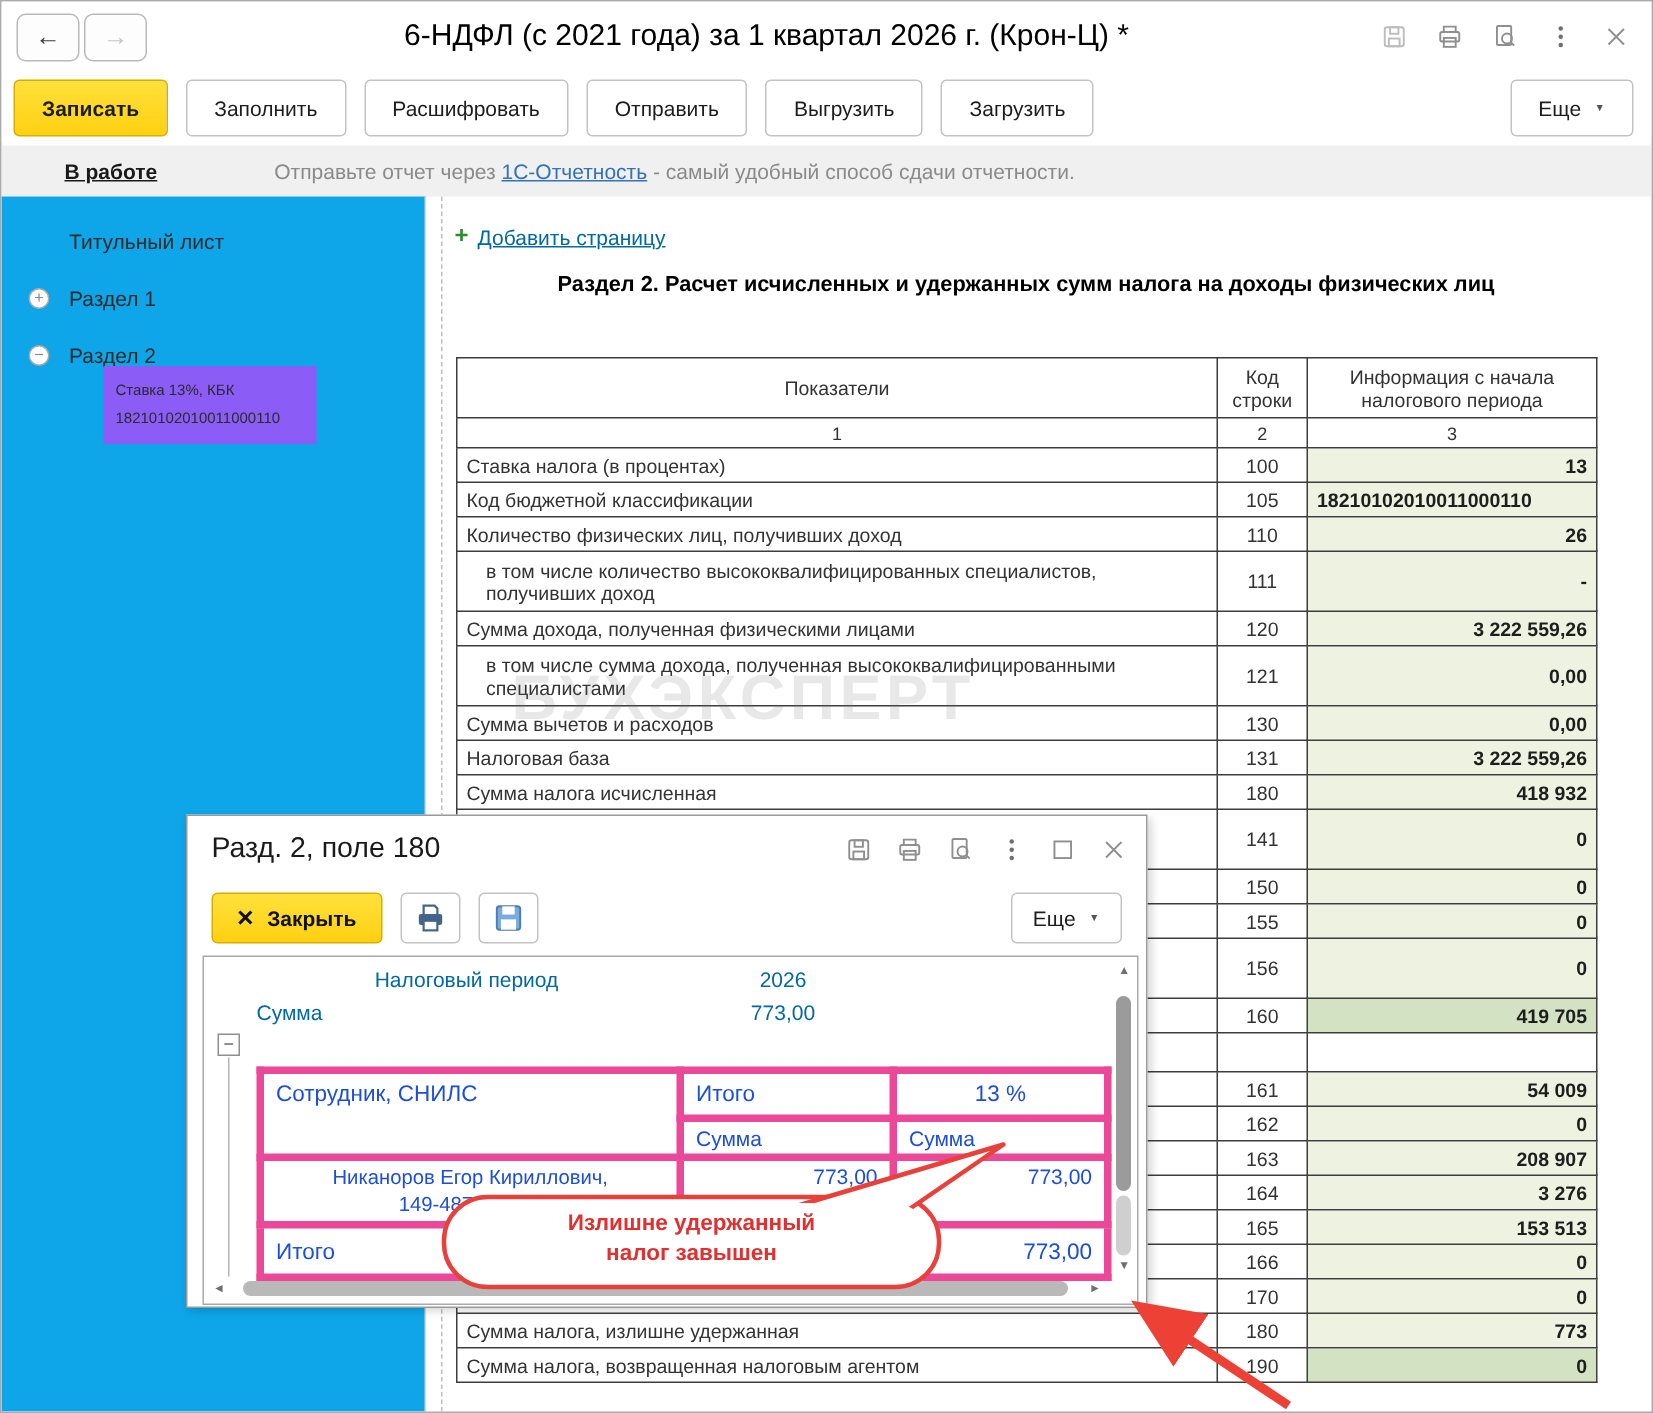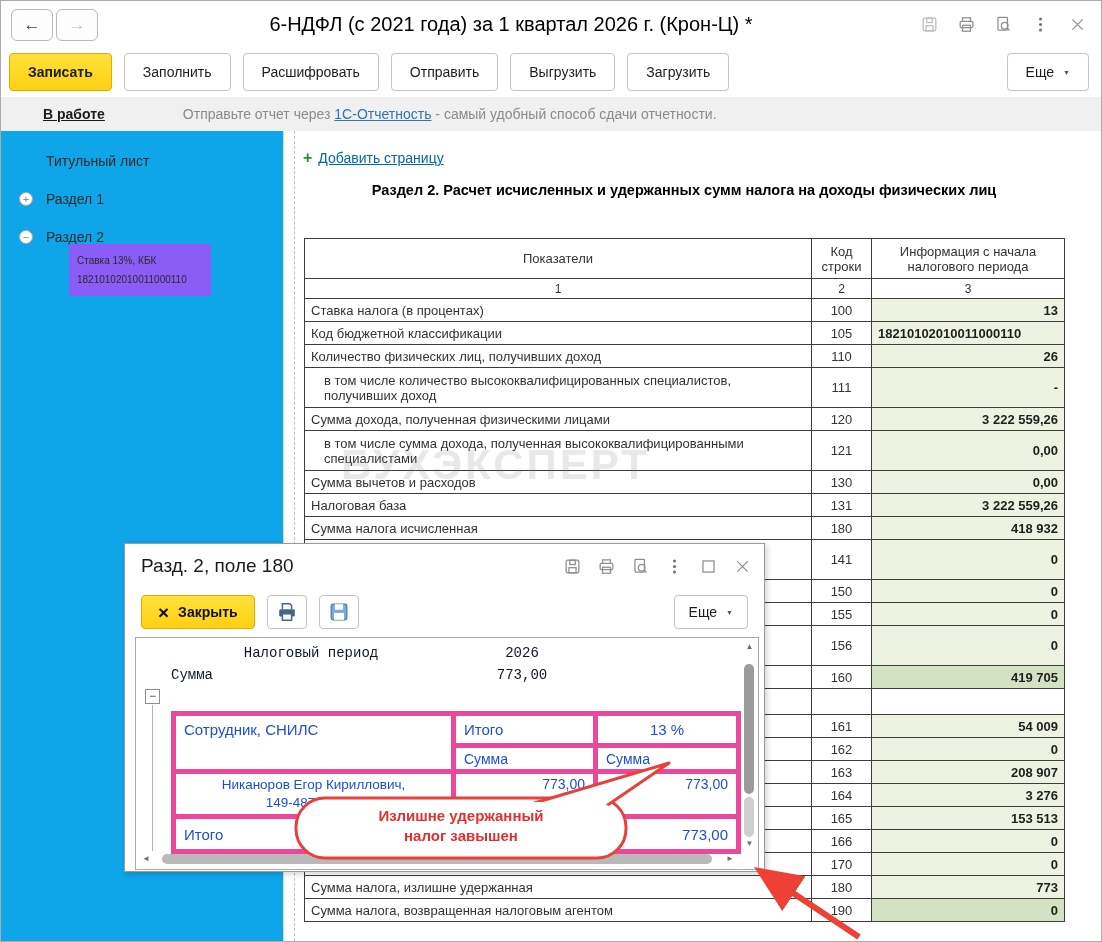--- a/index.html
+++ b/index.html
@@ -64,21 +64,21 @@
   .popup .picons{position:absolute;right:12px;top:13px;display:flex;align-items:center;gap:15px;}
   .popup .picons .ic{width:19px;height:19px;display:flex;align-items:center;justify-content:center;cursor:pointer;}
   .popup .ptools{position:absolute;left:0;top:44px;right:0;height:48px;display:flex;align-items:center;padding:0 16px;}
   .pbtn-close{height:34px;background:linear-gradient(#ffe13b,#ffd012);border:1px solid #d8ae00;border-radius:4px;font-size:14px;font-weight:bold;color:#111;display:flex;align-items:center;gap:9px;padding:0 16px;cursor:pointer;font-family:inherit;}
   .pbtn-close .x{font-size:19px;font-weight:bold;line-height:1;}
   .pbtn-ic{width:40px;height:34px;border:1px solid #c3c3c3;border-radius:4px;background:#fff;margin-left:12px;display:flex;align-items:center;justify-content:center;cursor:pointer;}
   .pbtn-more{margin-left:auto;height:34px;border:1px solid #c3c3c3;border-radius:4px;background:#fff;font-size:14px;color:#1d1d1d;display:flex;align-items:center;gap:7px;padding:0 14px;cursor:pointer;font-family:inherit;}
   .panel{position:absolute;left:10px;top:93px;width:624px;height:233px;border:1px solid #a9a9a9;background:#fff;overflow:hidden;}
   .grp-box{position:absolute;left:9px;top:51px;width:15px;height:15px;border:1px solid #8f8f8f;color:#555;font-size:12px;line-height:13px;text-align:center;cursor:pointer;background:#fff;}
   .grp-line{position:absolute;left:16px;top:67px;width:1px;height:146px;background:#b5b5b5;}
-  .pinfo{position:absolute;left:35px;width:565px;display:flex;font-size:14px;color:#0f172a;font-family:Liberation Mono, monospace;}
+  .pinfo{position:absolute;left:35px;width:565px;display:flex;font-size:14px;color:#0369a1;}
   .pinfo .pc1{width:280px;}
   .pinfo .pc2{width:142px;text-align:center;}
   .pgrid{position:absolute;left:35px;top:73px;width:565px;border-collapse:collapse;table-layout:fixed;}
   .pgrid td{border:5px solid #ec4899;padding:2px 8px;color:#1d4ed8;overflow:hidden;}
   .pgrid col.g1{width:280px;} .pgrid col.g2{width:142px;} .pgrid col.g3{width:143px;}
   .vscroll{position:absolute;right:2px;top:4px;width:13px;bottom:21px;}
   .vscroll .arr{position:absolute;left:0;width:13px;text-align:center;font-size:8px;color:#6f6f6f;}
   .vscroll .thumb{position:absolute;left:1px;width:10px;border-radius:5px;background:#9b9b9b;}
   .vscroll .thumb2{position:absolute;left:1px;width:10px;border-radius:5px;background:#cfcfcf;}
   .hscroll{position:absolute;left:4px;right:22px;bottom:3px;height:13px;}

